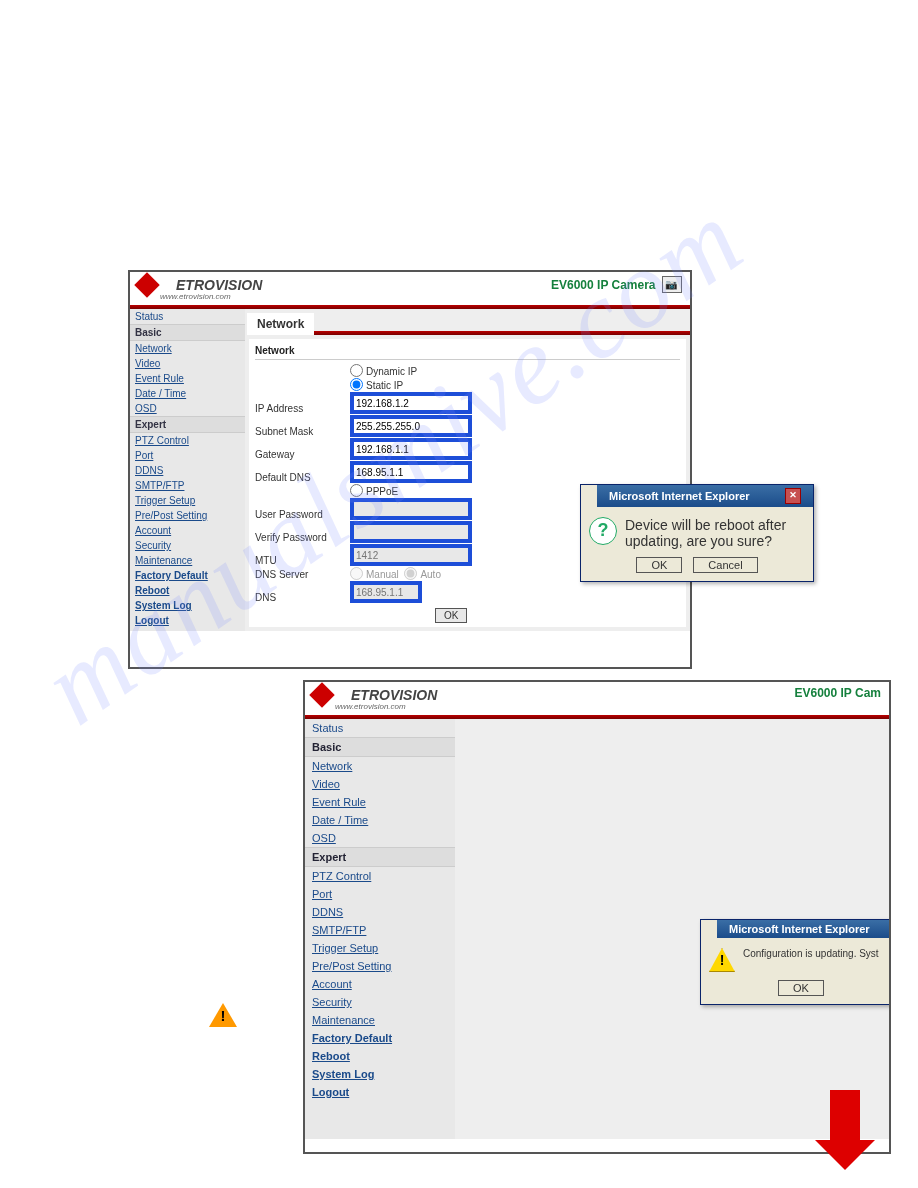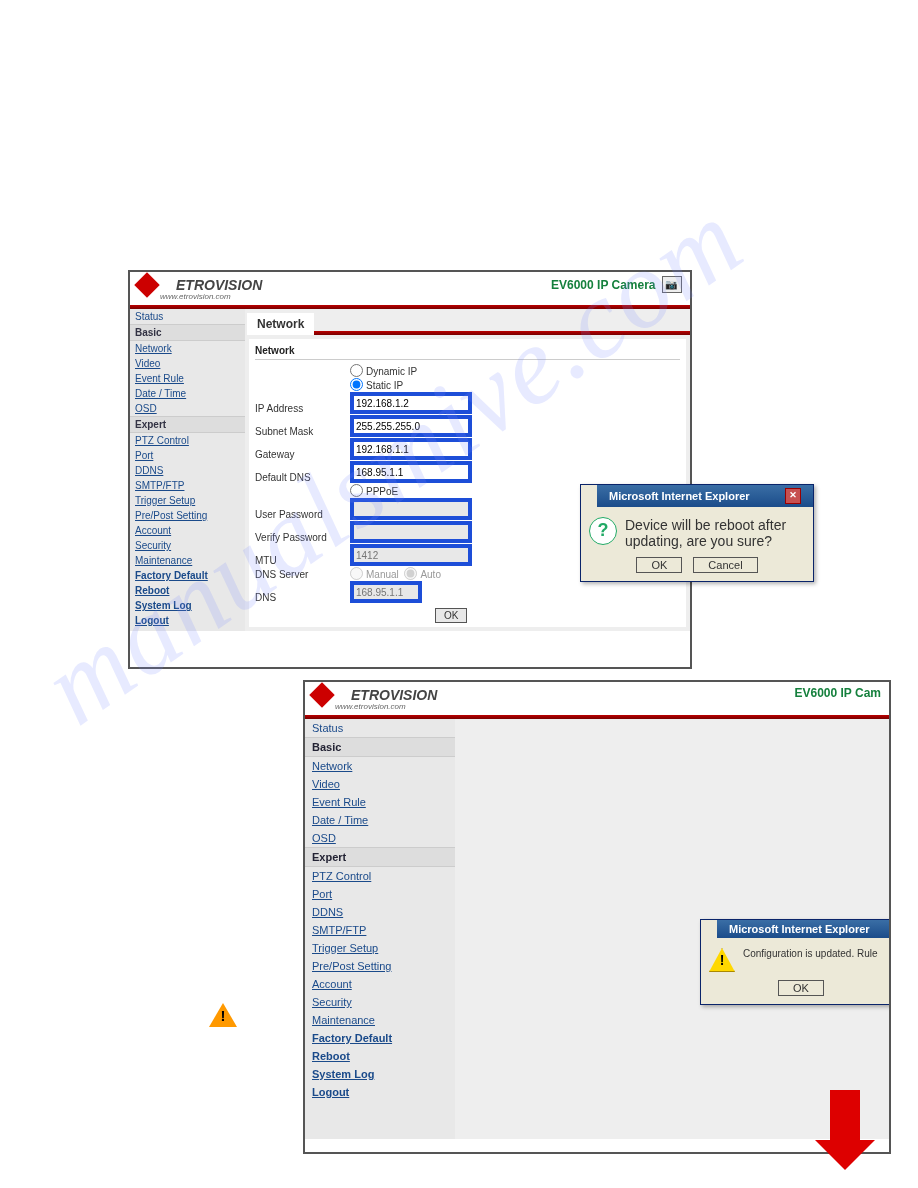--- a/index.html
+++ b/index.html
@@ -254,21 +254,21 @@
     </div>
 
     <div class="dialog dlg2">
       <div class="dlg-title">
           <span>Microsoft Internet Explorer</span>
         </div>
       <div class="dlg-body">
         <div style="position:relative;width:26px;height:24px;flex-shrink:0;">
             <div class="dlg-icon-w"></div>
           </div>
-        <div style="font-size:10px;">Configuration is updated. Rule</div>
+        <div style="font-size:10px;">Configuration is updating. Syst</div>
       </div>
       <div class="dlg-btns"><span class="dlg-btn">OK</span></div>
     </div>
   </div>
 </div>
 
 <div class="warn-tri">
   <div class="warn-tri-shape">
       <span class="warn-tri-ex">!</span>
     </div>

